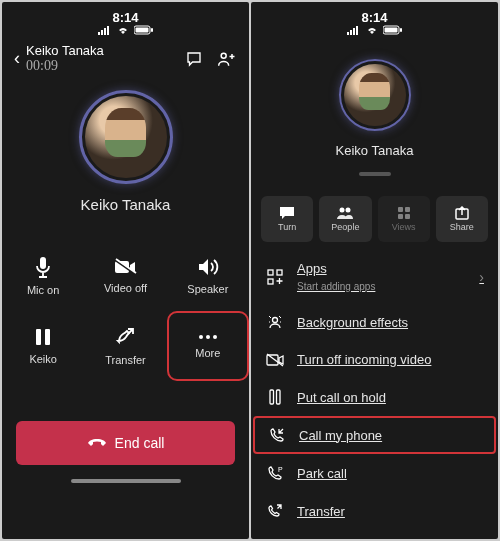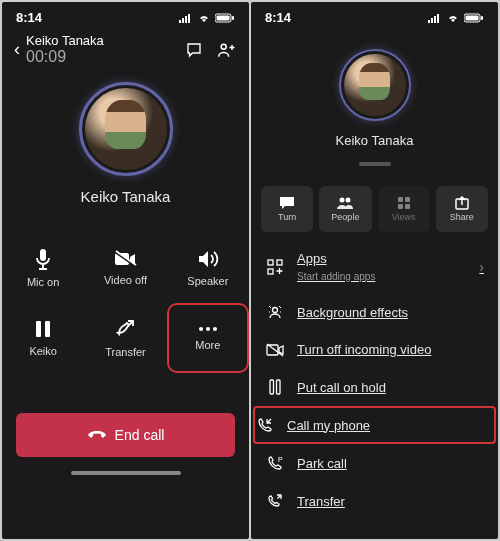--- a/index.html
+++ b/index.html
@@ -1,25 +1,25 @@
 <!DOCTYPE html>
 <html><head>
 <meta charset="utf-8">
 <style>
   * { box-sizing: border-box; margin: 0; padding: 0; }
   body { background: #fff; font-family: -apple-system, "Segoe UI", sans-serif; }
   .wrap { display: flex; gap: 2px; padding: 2px; background: #ccc; width: 500px; }
   .phone { width: 248px; height: 537px; background: #1a1a1a; position: relative; overflow: hidden; color: #fff; border-radius: 2px; }
-  .statusbar { display: flex; justify-content: space-between; align-items: center; padding: 8px 14px 2px; font-size: 13px; font-weight: 600; }
+  .statusbar { display: flex; justify-content: space-between; align-items: center; padding: 8px 14px 2px; font-size: 13px; font-weight: 600; flex-direction: column; }
   .sb-icons { display: flex; gap: 4px; align-items: center; }
   .header { display: flex; align-items: center; padding: 6px 12px 10px; gap: 8px; }
   .hdr-left { display: flex; align-items: center; gap: 6px; flex: 1; }
   .chev { font-size: 18px; }
   .hdr-txt .name { font-size: 13px; font-weight: 500; }
-  .hdr-txt .time { font-size: 16px; color: #aaa; }
+  .hdr-txt .time { font-size: 14px; color: #aaa; font-family: Liberation Serif, serif; }
   .hdr-icons { display: flex; gap: 14px; align-items: center; }
   .avatar-wrap { display: flex; flex-direction: column; align-items: center; margin-top: 6px; }
   .avatar-ring { width: 94px; height: 94px; border-radius: 50%; border: 3px solid #6264a7; padding: 3px; display: flex; align-items: center; justify-content: center; box-shadow: 0 0 10px rgba(98,100,167,.5); }
   .avatar { width: 82px; height: 82px; border-radius: 50%; background: radial-gradient(circle at 35% 30%, #e8c9a8 18%, #3a2e24 50%); position: relative; overflow: hidden; }
   .avatar::after { content:""; position:absolute; left:25%; top:15%; width:50%; height:60%; background: linear-gradient(#5a3e2a 25%, #d9b38c 25% 65%, #6a8a5a 65%); border-radius: 40% 40% 30% 30%; }
   .pname { margin-top: 12px; font-size: 15px; font-weight: 500; color: #e8e8e8; }
   .pill { width: 32px; height: 4px; background: #555; border-radius: 3px; margin: 14px auto 10px; }
   
   .grid { display: grid; grid-template-columns: repeat(3,1fr); gap: 0; padding: 8px 0 0; margin-top: 20px; }
   .gbtn { display: flex; flex-direction: column; align-items: center; justify-content: center; height: 70px; gap: 6px; }
@@ -35,21 +35,21 @@
   .phone.right .pname { font-size: 13px; }
   
   .toprow { display: flex; gap: 6px; padding: 10px 10px 6px; }
   .topbtn { flex: 1; background: #2d2d2d; border-radius: 6px; height: 46px; display: flex; flex-direction: column; align-items: center; justify-content: center; gap: 2px; }
   .topbtn.dim { opacity: .45; }
   .topbtn .lbl { font-size: 9px; color: #ccc; }
   
   .menu { padding: 2px 0; }
   .mrow { display: flex; align-items: center; gap: 12px; padding: 11px 14px; font-size: 13px; color: #e6e6e6; text-decoration: underline; }
   .mrow .sub { font-size: 10px; color: #999; margin-top: 5px; }
-  .mrow.hl { border: 2px solid #d13438; border-radius: 4px; padding: 9px 0; margin: 0 2px; }
+  .mrow.hl { border: 2px solid #d13438; border-radius: 4px; padding: 9px 12px; margin: 0 2px; }
   .micon { width: 20px; display: flex; justify-content: center; }
   .chev-r { margin-left: auto; color: #888; font-size: 14px; }
 </style>
 </head>
 <body>
 
 <div class="wrap">
 
   <div class="phone left">
     <div class="statusbar">

